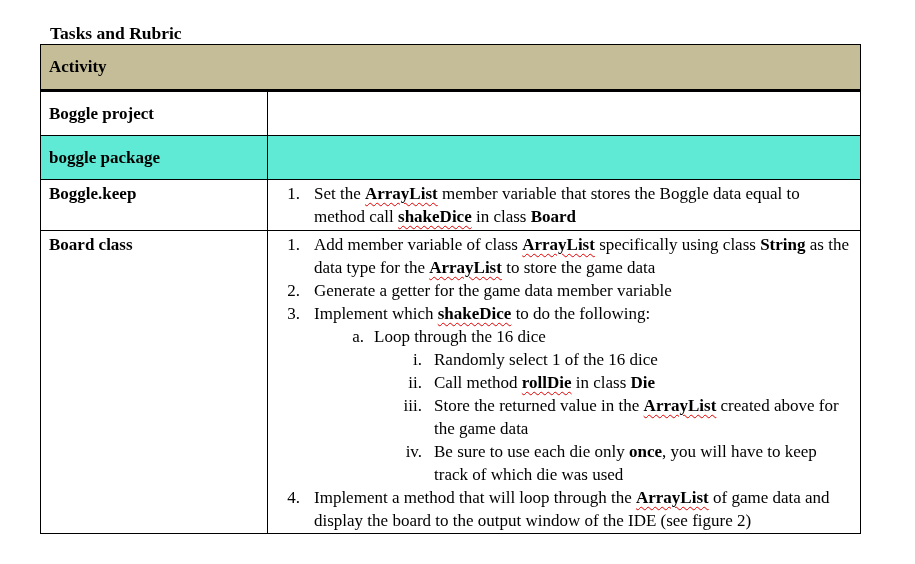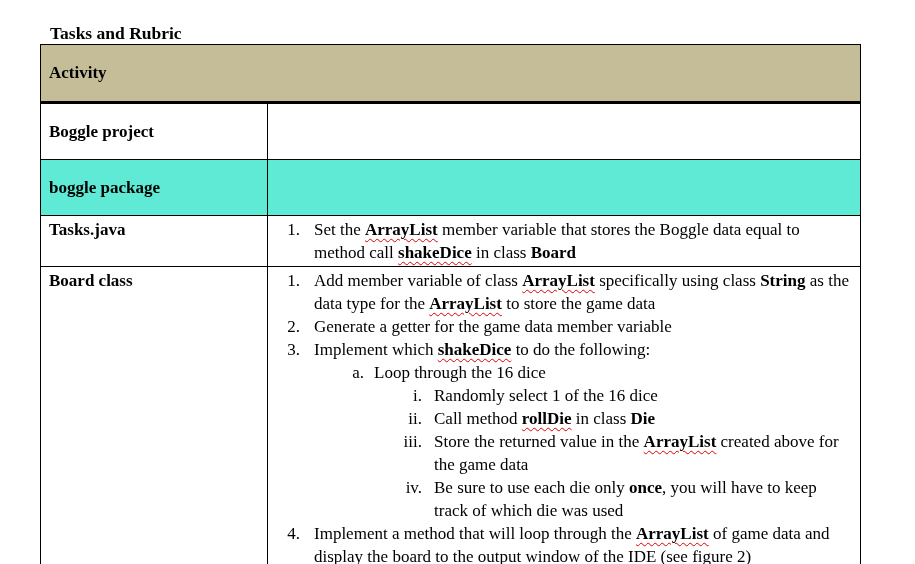--- a/index.html
+++ b/index.html
@@ -26,21 +26,21 @@
     table.rubric {
       position: absolute;
       left: 40px;
       top: 44px;
       width: 820px;
       border-collapse: collapse;
       table-layout: fixed;
     }
     table.rubric td {
       border: 1px solid #000;
-      padding: 16px 8px;
+      padding: 10px 8px;
       vertical-align: top;
     }
     col.c1 { width: 227px; }
     col.c2 { width: 593px; }
     tr.header td {
       background: #c4bd97;
       font-weight: bold;
       height: 24px;
       border-bottom: 3px solid #000;
     }
@@ -122,21 +122,21 @@
     <td class="label">Boggle project</td>
     <td></td>
   </tr>
 
   <tr class="short shade">
     <td class="label">boggle package</td>
     <td></td>
   </tr>
 
   <tr>
-    <td class="label cell1">Tasks.java</td>
+    <td class="label cell1">Boggle.keep</td>
     <td class="cell1">
       <ol class="lvl1">
         <li>
           <span class="num">1.</span><span>Set the </span><span class="sq">ArrayList</span><span> member variable that stores the Boggle data equal to method call </span><span class="sq">shakeDice</span><span> in class </span><span class="b">Board</span>
         </li>
       </ol>
     </td>
   </tr>
 
 

